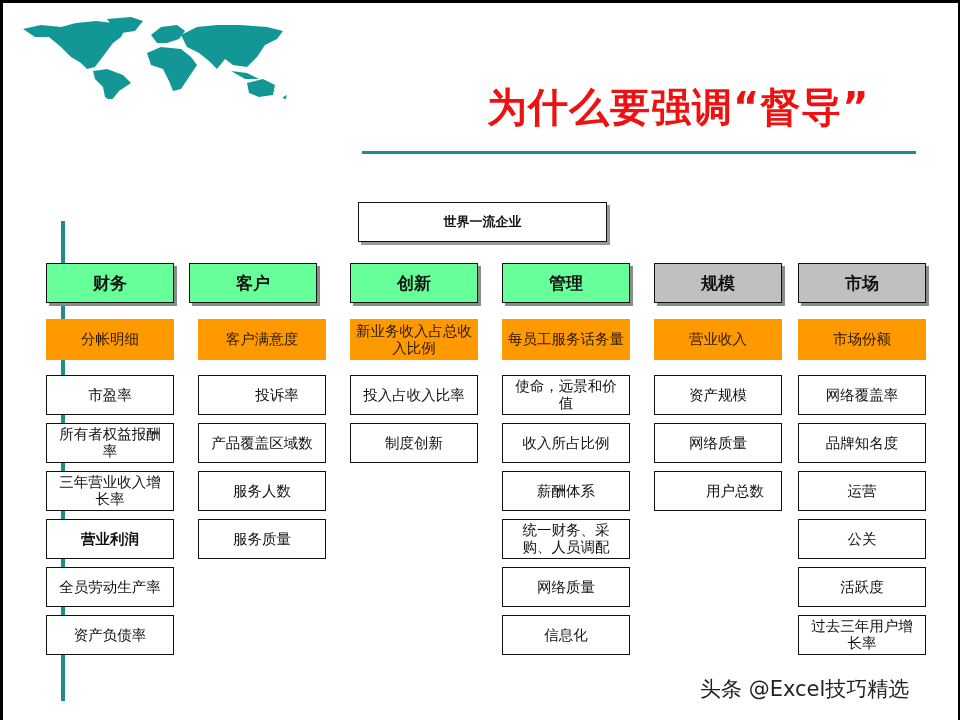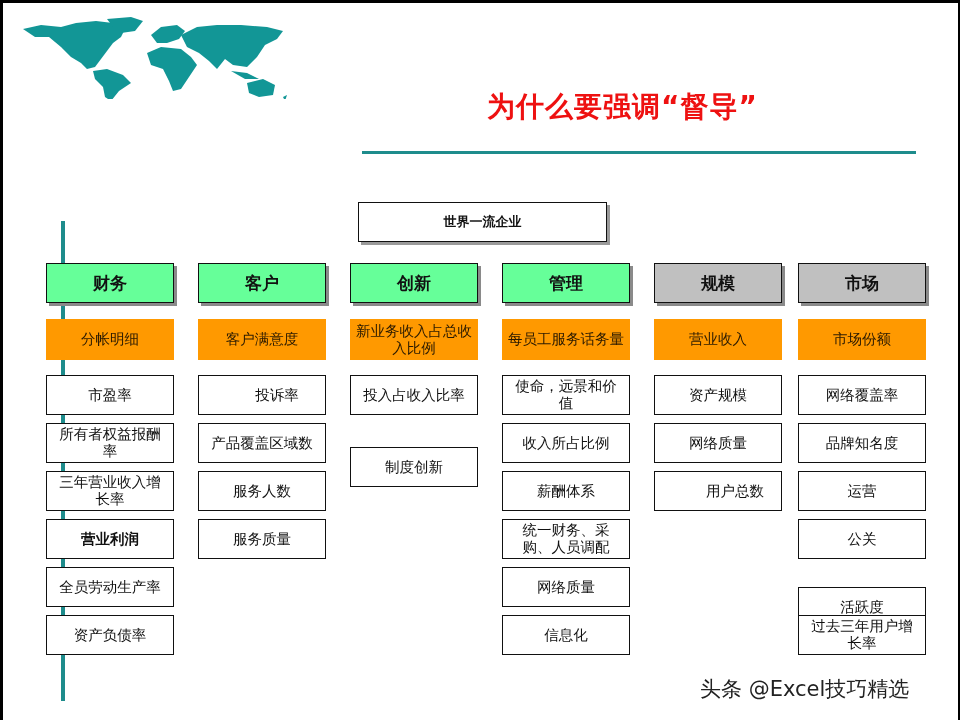--- a/index.html
+++ b/index.html
@@ -9,21 +9,21 @@
     font-family: "DejaVu Sans", "Liberation Sans", sans-serif;
   }
   .slide {
     position: absolute; left: 3px; top: 3px; width: 955px; height: 717px;
     background: #ffffff;
   }
   .map { position: absolute; left: 18px; top: 14px; width: 268px; height: 82px; }
   .title {
     position: absolute; left: 484px; top: 76px;
     font-family: "DejaVu Sans", sans-serif; font-weight: bold;
-    font-size: 28px; color: #ee1111; letter-spacing: 1px; white-space: nowrap;
+    font-size: 40px; color: #ee1111; letter-spacing: 1px; white-space: nowrap;
     line-height: 56px;
   }
   .title-rule {
     position: absolute; left: 359px; top: 148px; width: 554px; height: 3px;
     background: #1e8c8c;
   }
   .vline {
     position: absolute; left: 58px; top: 218px; width: 4px; height: 480px;
     background: #1e8c8c;
   }
@@ -86,47 +86,47 @@
 
   <div id="chart-area">
       <div class="box hdr green" style="left: 43px; top: 260px;">财务</div>
       <div class="box kpi" style="left: 43px; top: 316px;">分帐明细</div>
       <div class="box item" style="left: 43px; top: 372px;">市盈率</div>
       <div class="box item" style="left: 43px; top: 420px;">所有者权益报酬率</div>
       <div class="box item" style="left: 43px; top: 468px;">三年营业收入增长率</div>
       <div class="box item" style="left: 43px; top: 516px; font-weight: bold;">营业利润</div>
       <div class="box item" style="left: 43px; top: 564px;">全员劳动生产率</div>
       <div class="box item" style="left: 43px; top: 612px;">资产负债率</div>
-      <div class="box hdr green" style="left: 195px; top: 260px;">客户</div>
+      <div class="box hdr green" style="left: 186px; top: 260px;">客户</div>
       <div class="box kpi" style="left: 195px; top: 316px;">客户满意度</div>
       <div class="box item" style="left: 195px; top: 372px; padding-left: 36px;">投诉率</div>
       <div class="box item" style="left: 195px; top: 420px;">产品覆盖区域数</div>
       <div class="box item" style="left: 195px; top: 468px;">服务人数</div>
       <div class="box item" style="left: 195px; top: 516px; text-align: center;">服务质量</div>
       <div class="box hdr green" style="left: 347px; top: 260px;">创新</div>
       <div class="box kpi" style="left: 347px; top: 316px;">新业务收入占总收入比例</div>
       <div class="box item" style="left: 347px; top: 372px;">投入占收入比率</div>
-      <div class="box item" style="left: 347px; top: 444px;">制度创新</div>
+      <div class="box item" style="left: 347px; top: 420px;">制度创新</div>
       <div class="box hdr green" style="left: 499px; top: 260px;">管理</div>
       <div class="box kpi" style="left: 499px; top: 316px;">每员工服务话务量</div>
       <div class="box item" style="left: 499px; top: 372px;">使命，远景和价值</div>
       <div class="box item" style="left: 499px; top: 420px;">收入所占比例</div>
       <div class="box item" style="left: 499px; top: 468px;">薪酬体系</div>
       <div class="box item" style="left: 499px; top: 516px;">统一财务、采购、人员调配</div>
       <div class="box item" style="left: 499px; top: 564px;">网络质量</div>
       <div class="box item" style="left: 499px; top: 612px;">信息化</div>
       <div class="box hdr gray" style="left: 651px; top: 260px;">规模</div>
       <div class="box kpi" style="left: 651px; top: 316px;">营业收入</div>
       <div class="box item" style="left: 651px; top: 372px;">资产规模</div>
       <div class="box item" style="left: 651px; top: 420px;">网络质量</div>
       <div class="box item" style="left: 651px; top: 468px; padding-left: 40px;">用户总数</div>
       <div class="box hdr gray" style="left: 795px; top: 260px;">市场</div>
       <div class="box kpi" style="left: 795px; top: 316px;">市场份额</div>
       <div class="box item" style="left: 795px; top: 372px;">网络覆盖率</div>
       <div class="box item" style="left: 795px; top: 420px;">品牌知名度</div>
       <div class="box item" style="left: 795px; top: 468px;">运营</div>
       <div class="box item" style="left: 795px; top: 516px;">公关</div>
-      <div class="box item" style="left: 795px; top: 584px;">活跃度</div>
+      <div class="box item" style="left: 795px; top: 564px;">活跃度</div>
       <div class="box item" style="left: 795px; top: 612px;">过去三年用户增长率</div>
     </div>
 
   <div class="watermark">头条 @Excel技巧精选</div>
 </div>
 
 </body></html>

